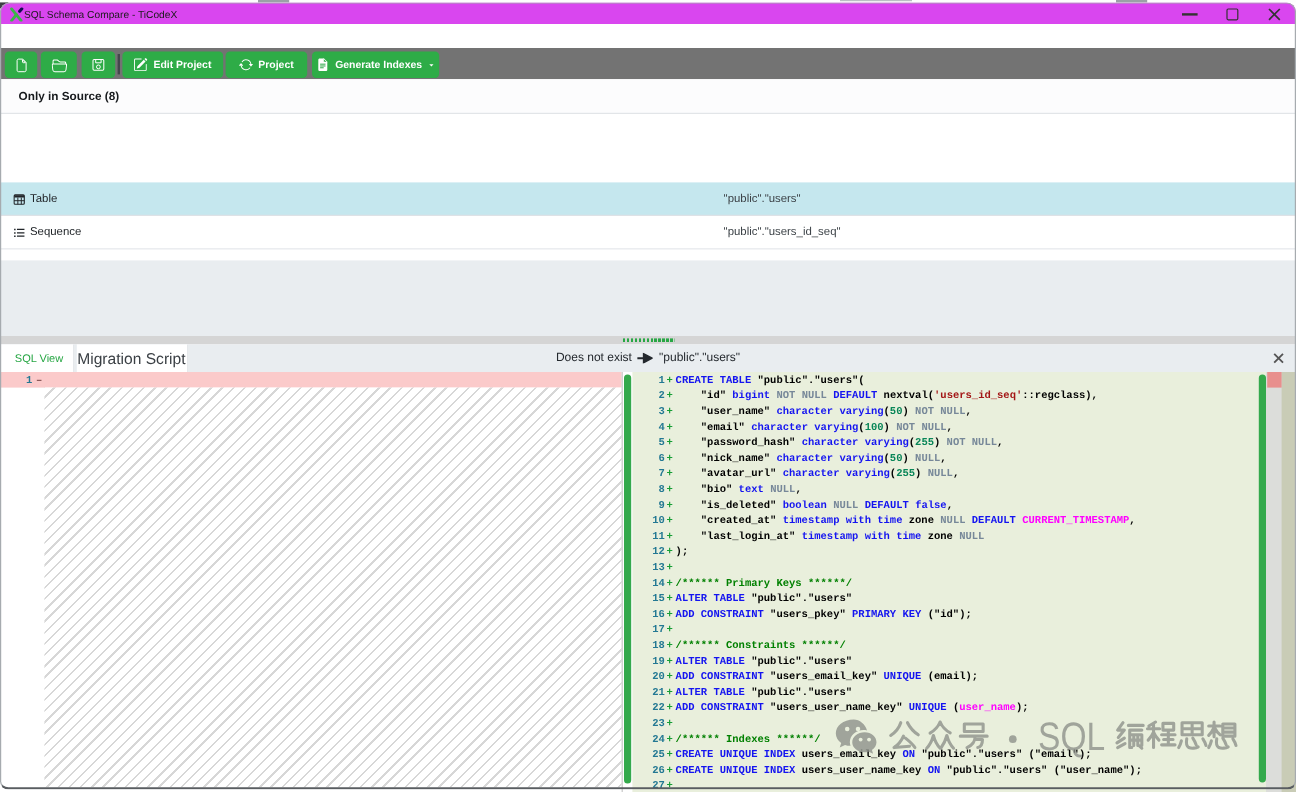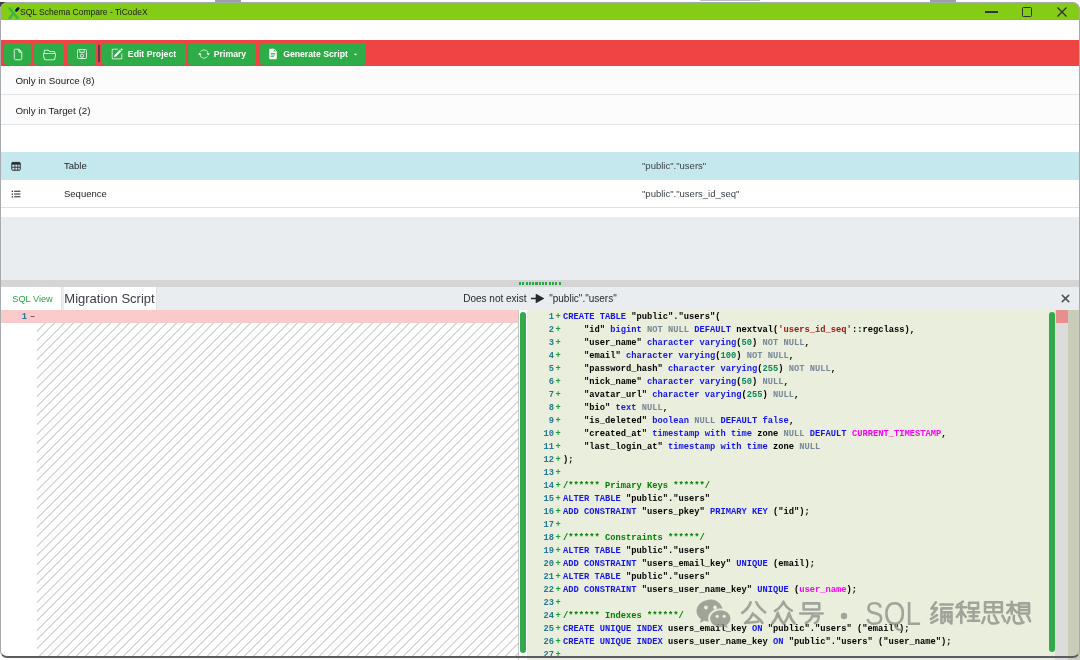--- a/index.html
+++ b/index.html
@@ -1,29 +1,29 @@
 <!DOCTYPE html>
 <html><head><meta charset="utf-8">
 <style>
 * {margin:0;padding:0;box-sizing:border-box;}
 html,body {width:1080px;height:660px;overflow:hidden;background:#fff;font-family:"Liberation Sans",sans-serif;}
 #app {position:absolute;left:0;top:0;width:1080px;height:660px;}
 .abs {position:absolute;}
-.titlebar {left:0;top:2px;width:1080px;height:18px;background:#84cc16;border-radius:8px 8px 0 0;}
+.titlebar {left:0;top:2px;width:1080px;height:18px;background:#d946ef;border-radius:8px 8px 0 0;}
 .menubar {left:0;top:20px;width:1080px;height:20px;background:#fff;}
 .menubar span {position:absolute;top:4px;font-size:9.5px;color:#1a1a1a;}
-.toolbar {left:0;top:40px;width:1080px;height:26px;background:#ef4444;}
+.toolbar {left:0;top:40px;width:1080px;height:26px;background:#737373;}
 .tbtn {position:absolute;top:3px;height:22px;background:#2eac47;border-radius:3.5px;color:#fff;
   display:flex;align-items:center;justify-content:center;font-size:8.7px;font-weight:700;white-space:nowrap;}
 .hdr {left:0;width:1080px;background:#fcfcfd;border-bottom:1px solid #e2e5e8;}
-.hdr span {position:absolute;left:15.5px;font-size:9.8px;font-weight:400;color:#16191c;}
+.hdr span {position:absolute;left:15.5px;font-size:9.8px;font-weight:700;color:#16191c;}
 .thead {left:0;top:125px;width:1080px;height:27px;background:#e9ecef;border-bottom:1px solid #d4d9dd;}
 .thead span {position:absolute;top:8px;font-size:9.5px;font-weight:700;color:#212529;}
 .trow {left:0;width:1080px;height:28px;border-bottom:1px solid #dee2e6;font-size:9.5px;color:#212529;}
-.trow span {position:absolute;top:8px;margin-left:39px;}
+.trow span {position:absolute;top:8px;}
 .gray {left:0;top:217px;width:1080px;height:63px;background:#e9edf0;}
 .splitter {left:0;top:280px;width:1080px;height:7px;background:#d5d5d5;}
 .dots {left:519px;top:282px;width:43px;height:3px;background:repeating-linear-gradient(90deg,#28a745 0 2px,transparent 2px 3.3px);}
 .tabbar {left:0;top:287px;width:1080px;height:23px;background:#e9edf0;}
 .tab {position:absolute;top:0;height:23px;background:#fff;border-right:1.5px solid #dfe3e6;display:flex;align-items:center;justify-content:center;font-size:8.8px;}
 .msg {position:absolute;left:0;top:0;width:1080px;height:23px;display:flex;align-items:center;justify-content:center;font-size:10px;color:#24292e;}
 .pbtn {position:absolute;top:3px;height:17px;background:#e3e6e9;border-radius:3px;color:#454c52;font-size:9.5px;display:flex;align-items:center;justify-content:center;gap:3px;margin-top:26px;}
 .diff {left:0;top:310px;width:1080px;height:350px;background:#fff;}
 .hatch {position:absolute;left:37px;top:13px;width:481px;height:333px;
   background:repeating-linear-gradient(135deg,#fff 0 5.2px,#d7d7d7 5.2px 6.6px);}
@@ -82,39 +82,36 @@
           <path d="M15.502 1.94a.5.5 0 0 1 0 .706L14.459 3.69l-2-2L13.502.646a.5.5 0 0 1 .707 0l1.293 1.293zm-1.75 2.456-2-2L4.939 9.21a.5.5 0 0 0-.121.196l-.805 2.414a.25.25 0 0 0 .316.316l2.414-.805a.5.5 0 0 0 .196-.12l6.813-6.814z" fill="#ffffff"></path>
           <path d="M1 13.5A1.5 1.5 0 0 0 2.5 15h11a1.5 1.5 0 0 0 1.5-1.5v-6a.5.5 0 0 0-1 0v6a.5.5 0 0 1-.5.5h-11a.5.5 0 0 1-.5-.5v-11a.5.5 0 0 1 .5-.5H9a.5.5 0 0 0 0-1H2.5A1.5 1.5 0 0 0 1 2.5v11z" fill="#ffffff"></path>
         </svg>
         <span>Edit Project</span>
       </div>
    <div class="tbtn" style="left:188px;width:68px;gap:4px;">
         <svg width="12" height="12" viewBox="0 0 16 16" style="">
           <path d="M11.534 7h3.932a.25.25 0 0 1 .192.41l-1.966 2.36a.25.25 0 0 1-.384 0l-1.966-2.36a.25.25 0 0 1 .192-.41zm-11 2h3.932a.25.25 0 0 0 .192-.41L2.692 6.23a.25.25 0 0 0-.384 0L.342 8.59A.25.25 0 0 0 .534 9z" fill="#ffffff"></path>
           <path d="M8 3c-1.552 0-2.94.707-3.857 1.818a.5.5 0 1 1-.771-.636A6.002 6.002 0 0 1 13.917 7H12.9A5.002 5.002 0 0 0 8 3zM3.1 9a5.002 5.002 0 0 0 8.757 2.182.5.5 0 1 1 .771.636A6.002 6.002 0 0 1 2.083 9H3.1z" fill="#ffffff"></path>
         </svg>
-        <span>Primary</span>
+        <span>Project</span>
       </div>
    <div class="tbtn" style="left:260px;width:106px;gap:4px;">
         <svg width="12" height="12" viewBox="0 0 16 16" style="">
           <path d="M9.3 1H4.5C3.7 1 3 1.7 3 2.5v11c0 .8.7 1.5 1.5 1.5h7c.8 0 1.5-.7 1.5-1.5V4.7L9.3 1z" fill="#ffffff"></path>
           <path d="M9 1.2V4c0 .6.4 1 1 1h2.8z" fill="#28a745" stroke="#ffffff" stroke-width=".7"></path>
           <path d="M5 7.3h6M5 9.3h6M5 11.3h4" stroke="#28a745" stroke-width="1.1"></path>
         </svg>
-        <span>Generate Script</span>
+        <span>Generate Indexes</span>
         <svg width="7" height="7" viewBox="0 0 16 16" style="">
           <path d="M4 6l4 4.2L12 6z" fill="#ffffff"></path>
         </svg>
       </div>
  </div>
  <div class="abs hdr" style="top:66px;height:29px;">
       <span style="top:9px;">Only in Source (8)</span>
-    </div>
- <div class="abs hdr" style="top:95px;height:30px;">
-      <span style="top:10px;">Only in Target (2)</span>
     </div>
  <div class="abs trow" style="top:152px;background:#c5e7ee;">
     <svg class="abs" style="left:11px;top:9px;" width="10" height="10" viewBox="0 0 16 16">
         <rect x="1.2" y="2.2" width="13.6" height="12.6" rx="1.4" fill="none" stroke="#212529" stroke-width="1.5"></rect>
         <path d="M1.4 2.8h13.2v3h-13.2z" fill="#212529"></path>
         <path d="M1.2 10h13.6M6.2 5.8v9M10.8 5.8v9" stroke="#212529" stroke-width="1.3"></path>
       </svg>
     <span style="left:25px;">Table</span>
       <span style="left:603px;color:#3c4247;">"public"."users"</span>
  </div>

